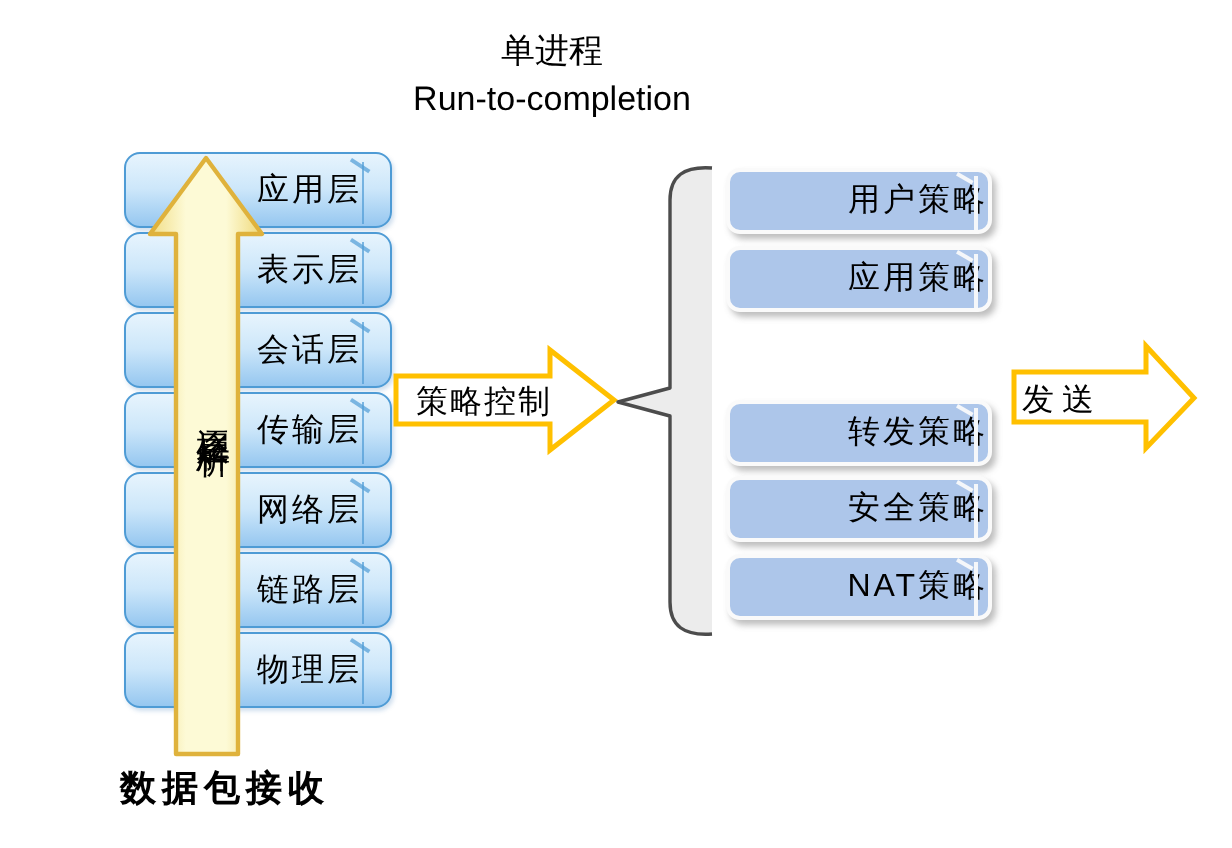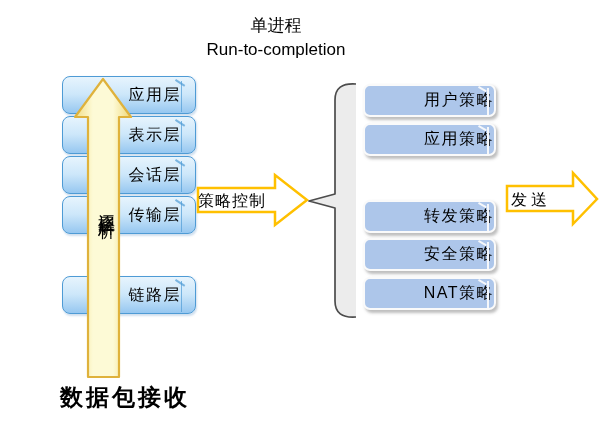--- a/index.html
+++ b/index.html
@@ -50,22 +50,22 @@
   .pb0{top:84px}.pb1{top:123px}.pb2{top:161px}
   .pb3{top:200px}.pb4{top:238px}.pb5{top:277px}
   
   .overlay{position:absolute;left:0;top:0;width:616px;height:424px;z-index:2;pointer-events:none;}
   
   .float-label{position:absolute;z-index:3;}
   .parse-label{
     left:95px;top:200px;writing-mode:vertical-rl;text-orientation:upright;
     font-size:17px;letter-spacing:3px;
   }
-  .receive-label{left:60px;top:382px;font-weight:bold;font-size:23px;letter-spacing:3px;}
-  .control-label{left:198px;top:191px;width:78px;text-align:left;font-size:16px;letter-spacing:1px;}
+  .receive-label{left:60px;top:382px;font-weight:bold;font-size:18px;letter-spacing:3px;}
+  .control-label{left:198px;top:191px;width:78px;text-align:right;font-size:16px;letter-spacing:1px;}
   .send-label{left:511px;top:190px;font-size:16px;letter-spacing:4px;}
 </style>
 </head>
 <body>
 
 <div class="stage">
 
   <div class="title">
     <div>单进程</div>
     <div>Run-to-completion</div>
@@ -76,22 +76,28 @@
   </div>
   <div class="layer-box lb1">
     <span>表示层</span>
   </div>
   <div class="layer-box lb2">
     <span>会话层</span>
   </div>
   <div class="layer-box lb3">
     <span>传输层</span>
   </div>
+  <div class="layer-box lb4">
+    <span>网络层</span>
+  </div>
   <div class="layer-box lb5">
     <span>链路层</span>
+  </div>
+  <div class="layer-box lb6">
+    <span>物理层</span>
   </div>
 
   <div class="policy-box pb0">
     <span>用户策略</span>
   </div>
   <div class="policy-box pb1">
     <span>应用策略</span>
   </div>
   <div class="policy-box pb3">
     <span>转发策略</span>

